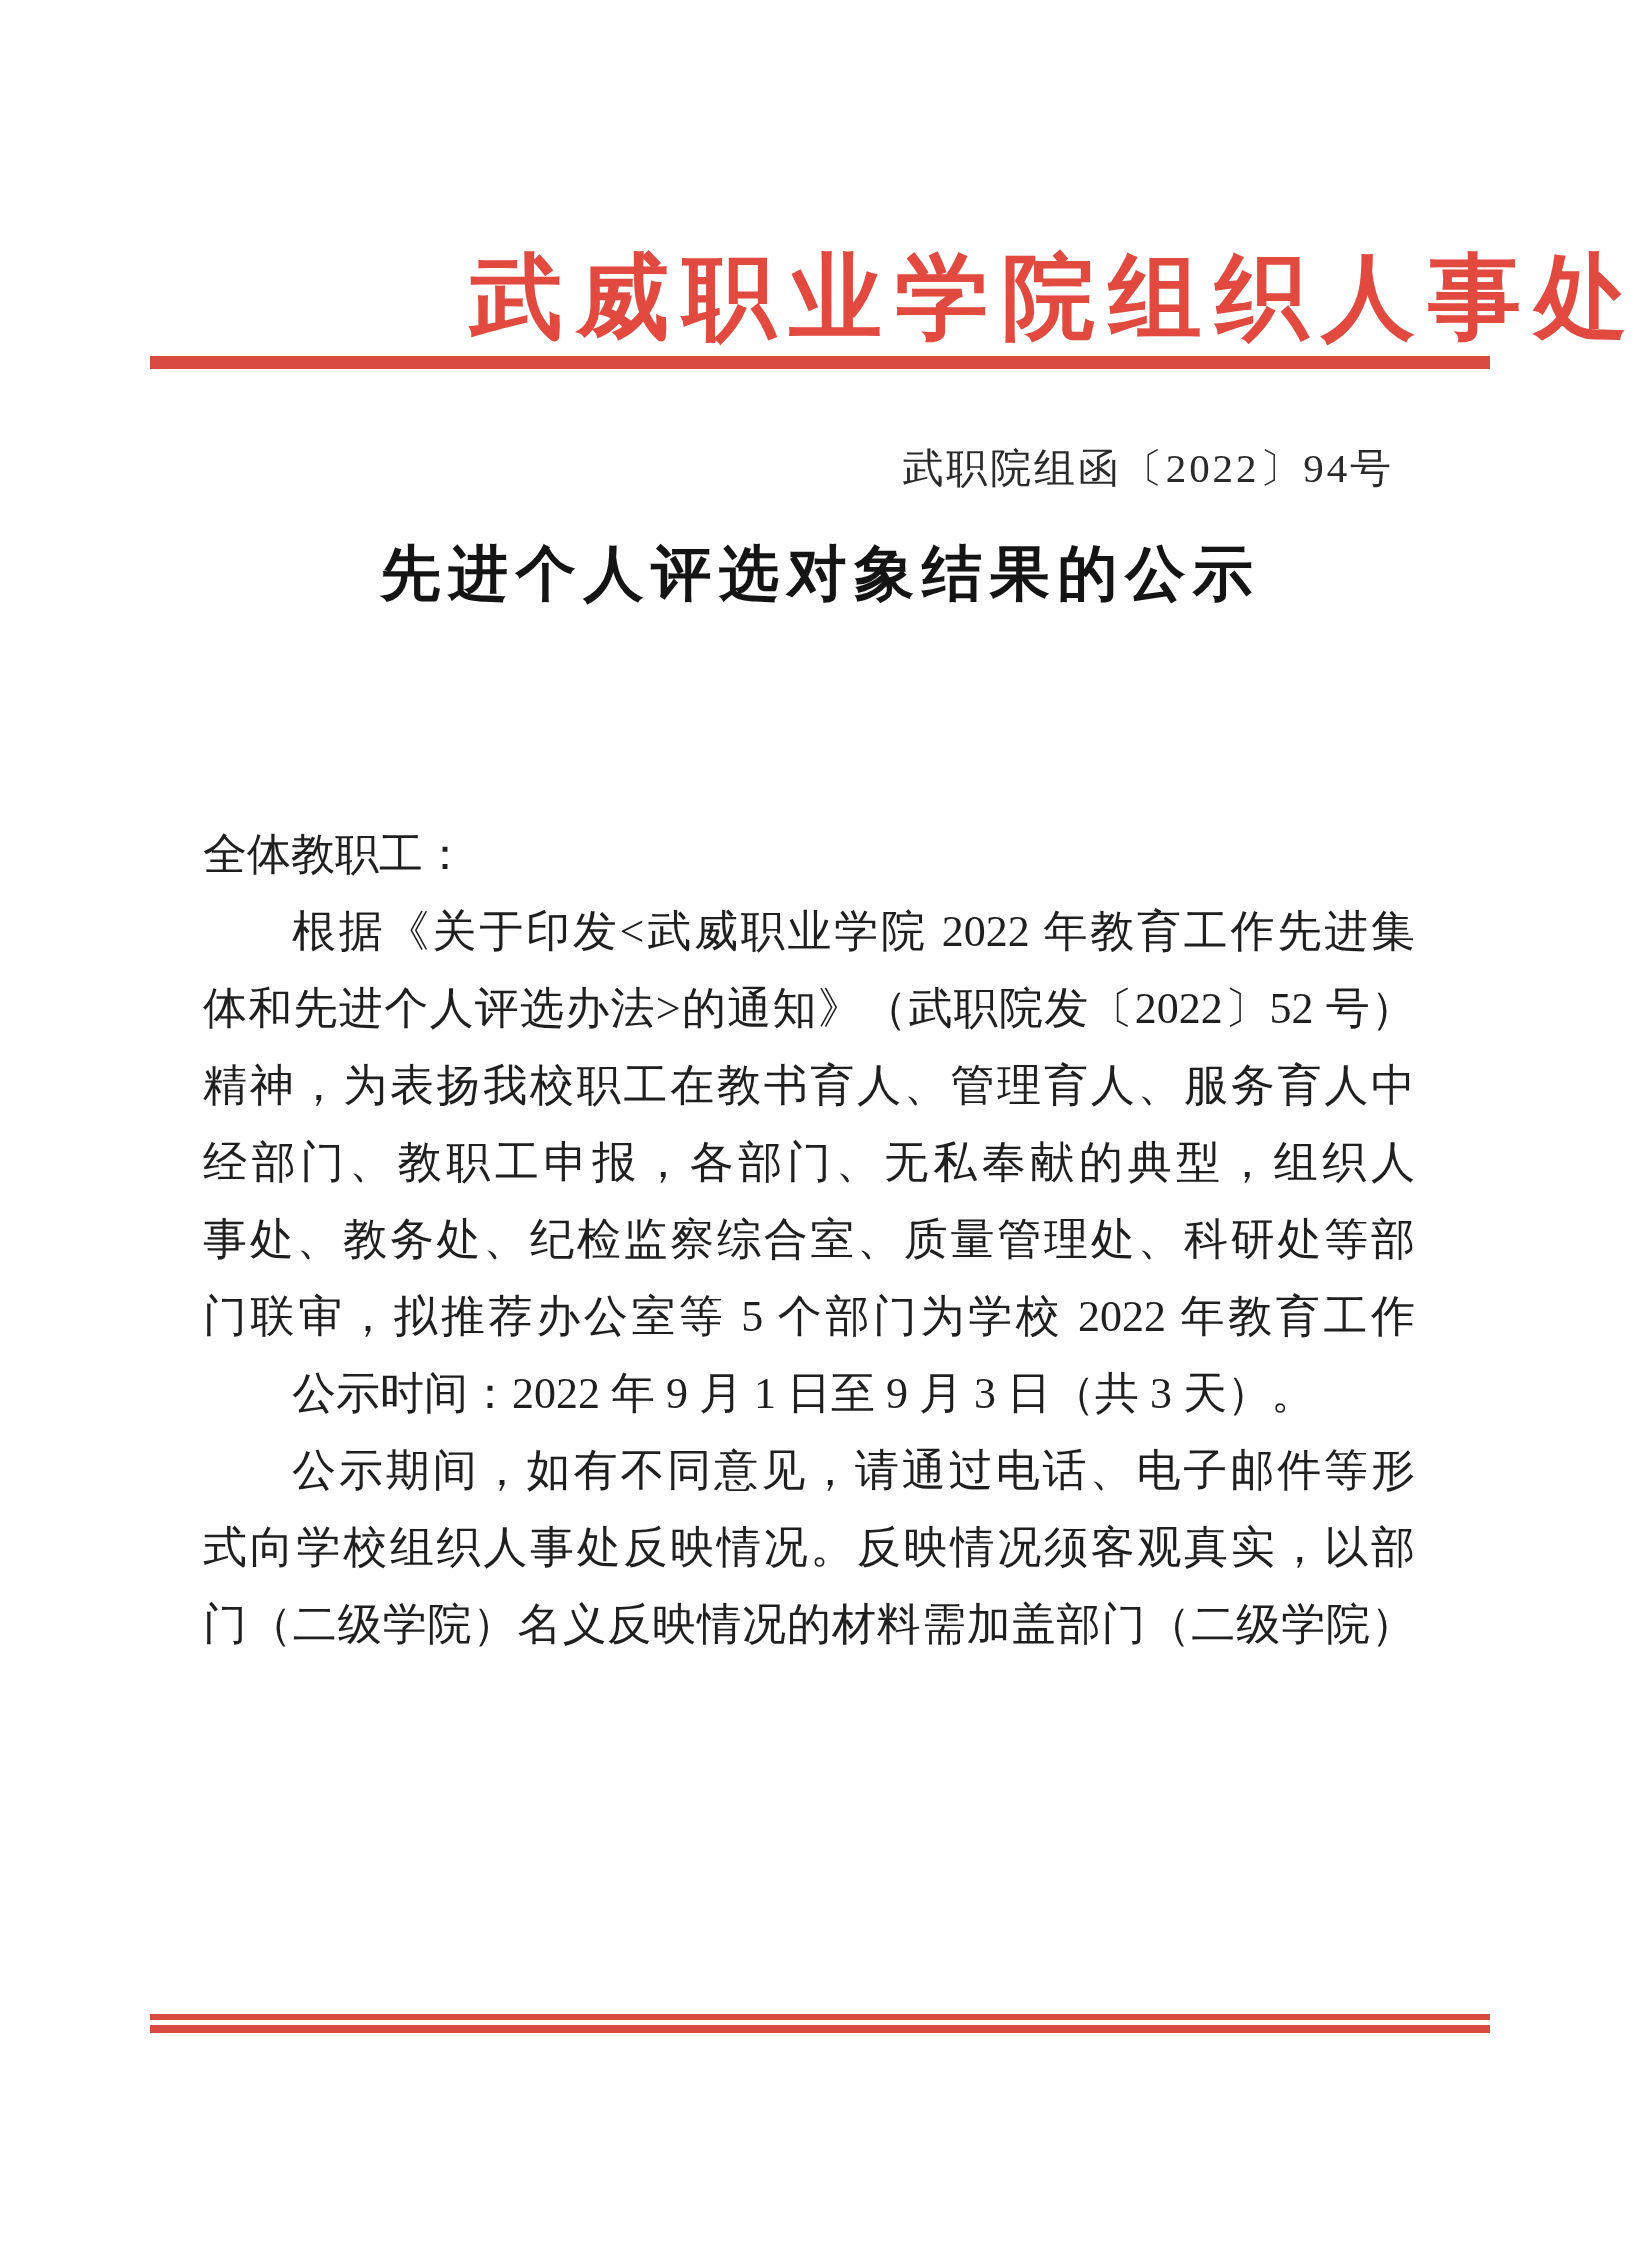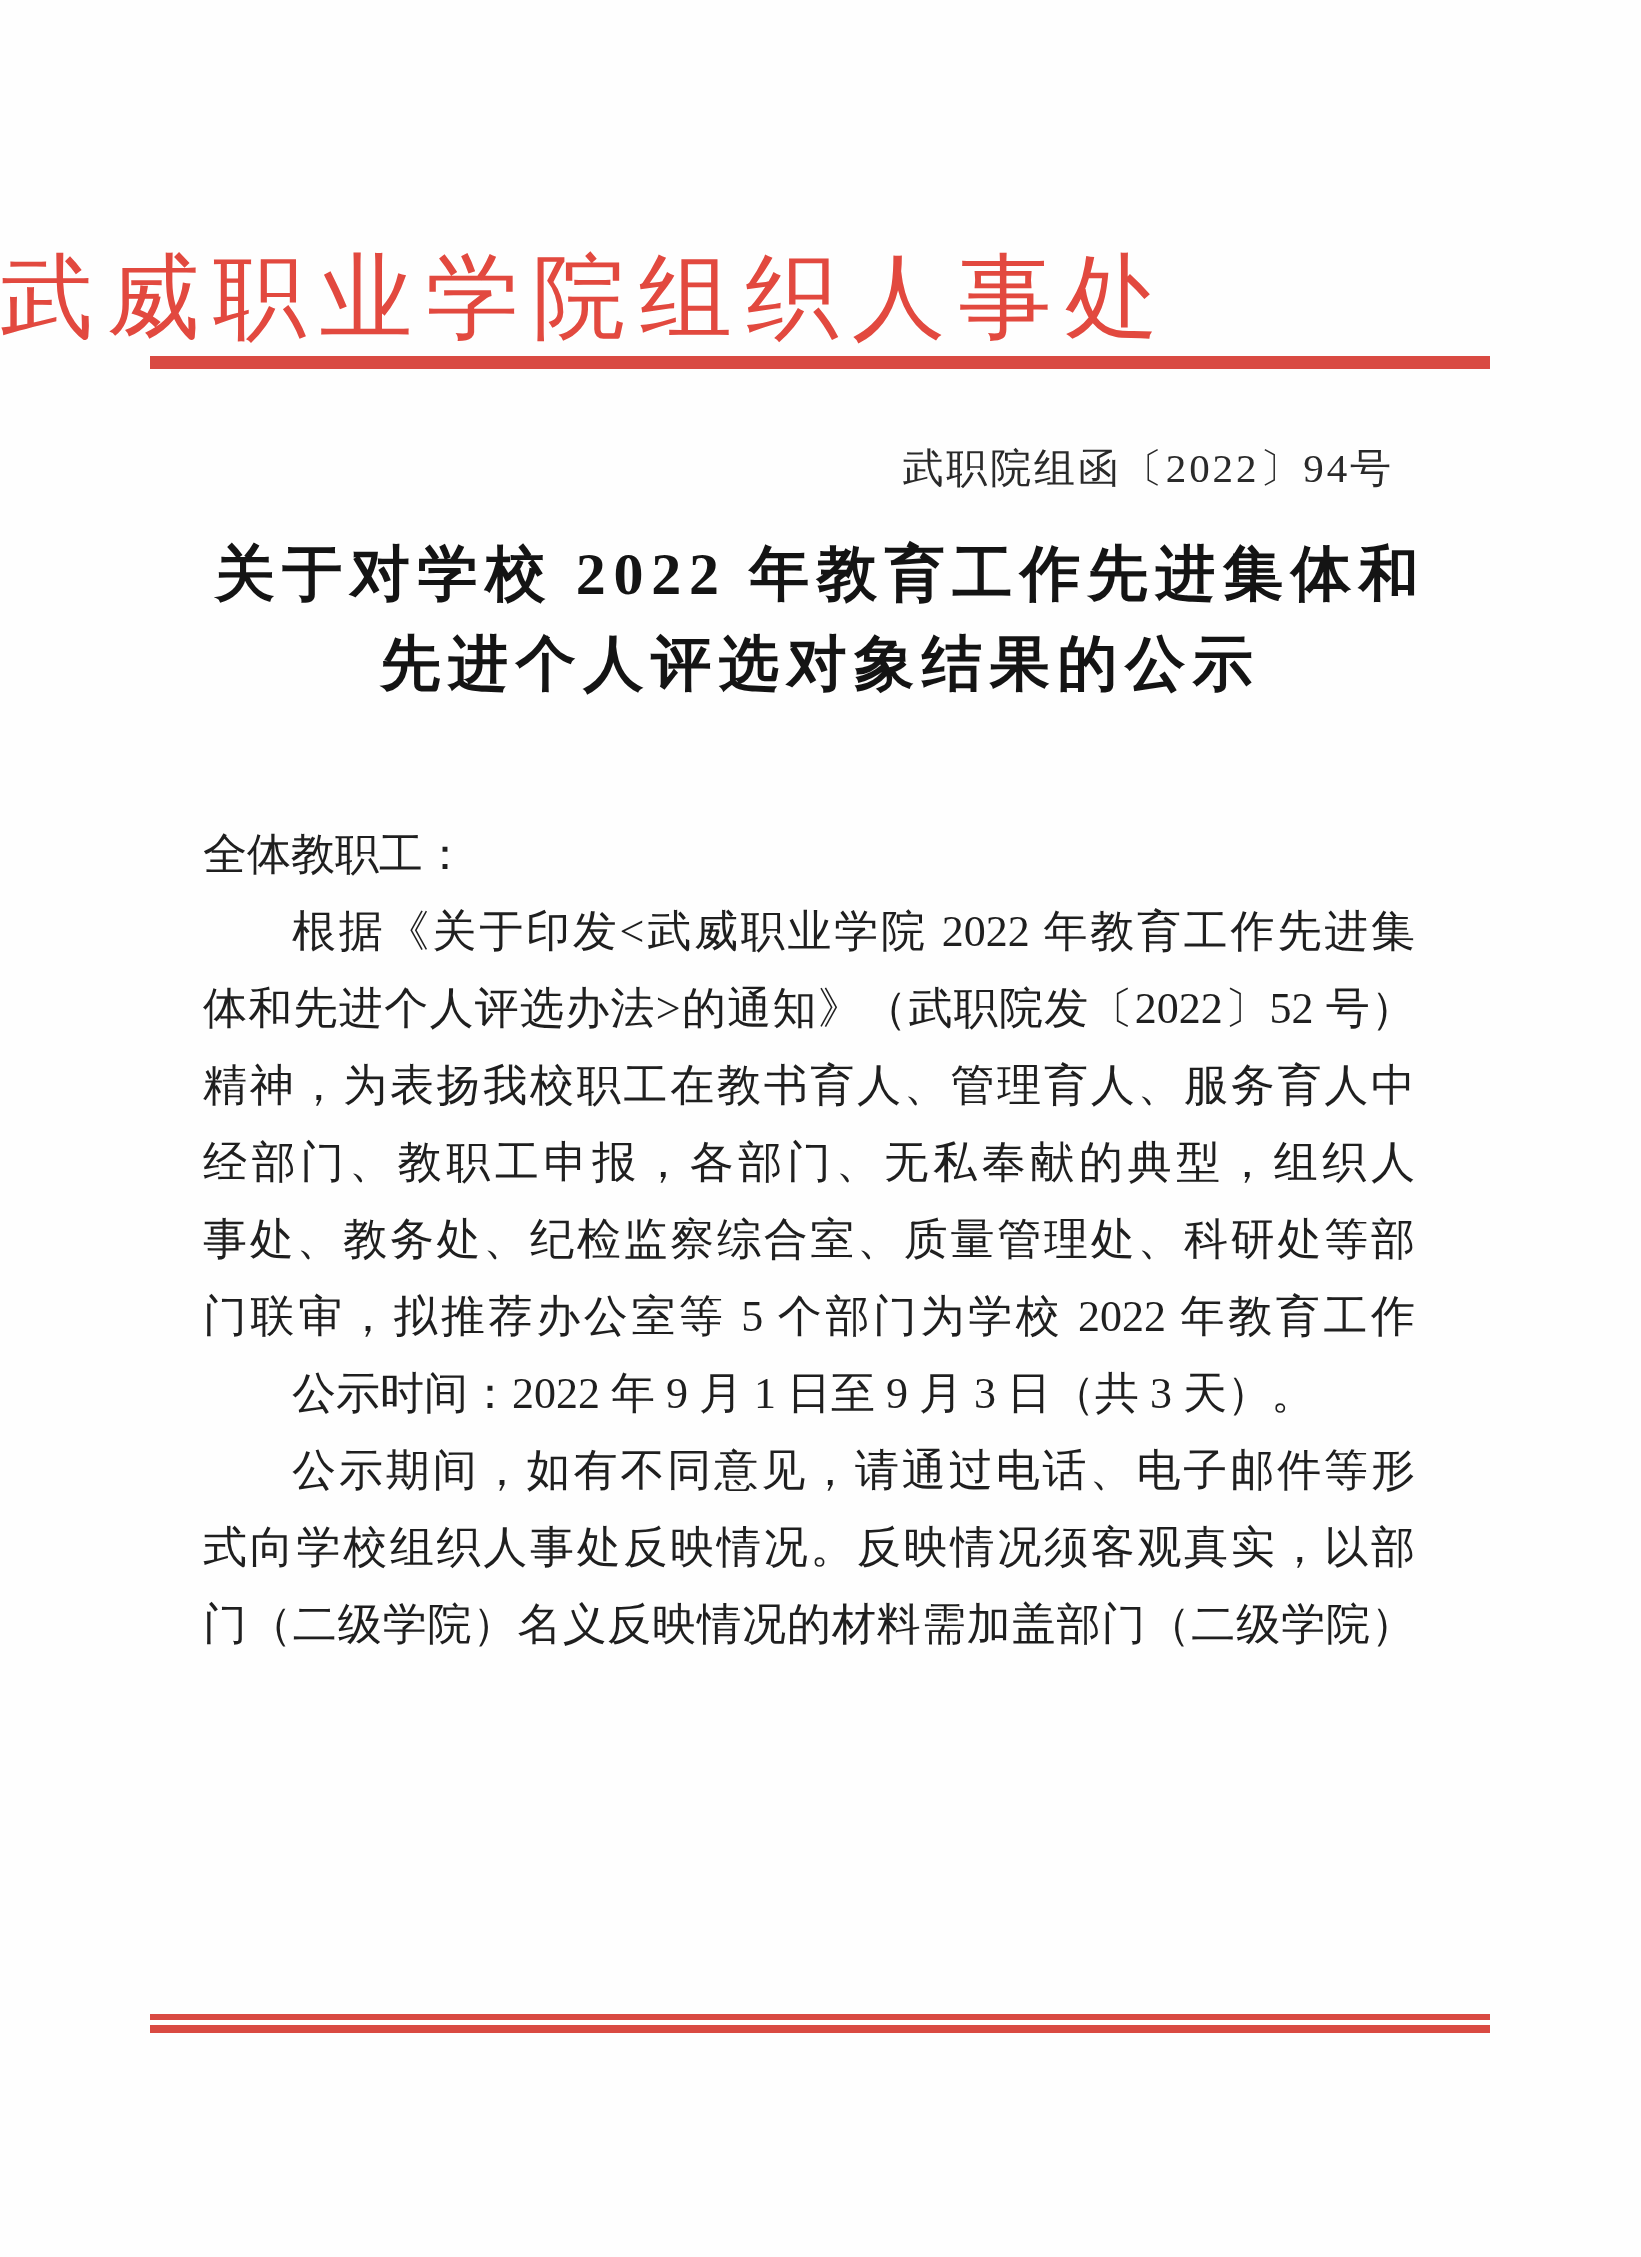--- a/index.html
+++ b/index.html
@@ -14,23 +14,23 @@
     height: 2257px;
     background: #fefefe;
     overflow: hidden;
   }
   
   .org-title {
     position: absolute;
     top: 235px;
     left: 0;
     width: 100%;
-    text-align: left;
+    text-align: right;
     font-size: 93px;
-    font-weight: normal;
+    font-weight: bold;
     color: #e2493f;
     letter-spacing: 13.5px;
     white-space: nowrap;
   }
   
   .red-rule {
     position: absolute;
     top: 356px;
     left: 150px;
     width: 1340px;
@@ -111,21 +111,20 @@
 
 <div class="page">
 
   <div class="org-title">武威职业学院组织人事处</div>
 
   <div class="red-rule"></div>
 
   <div class="doc-number">武职院组函〔2022〕94号</div>
 
   <div class="doc-title">
-    <div class="t-line">关于对学校 2022 年教育工作先进集体和</div>
     <div class="t-line">先进个人评选对象结果的公示</div>
   </div>
 
   <div class="body-block">
     <div class="body-line">全体教职工：</div>
     <div id="body-lines">
         <div class="body-line just indent">根据《关于印发&lt;武威职业学院 2022 年教育工作先进集</div>
         <div class="body-line just">体和先进个人评选办法&gt;的通知》（武职院发〔2022〕52 号）</div>
         <div class="body-line just">精神，为表扬我校职工在教书育人、管理育人、服务育人中</div>
         <div class="body-line just">经部门、教职工申报，各部门、无私奉献的典型，组织人</div>

